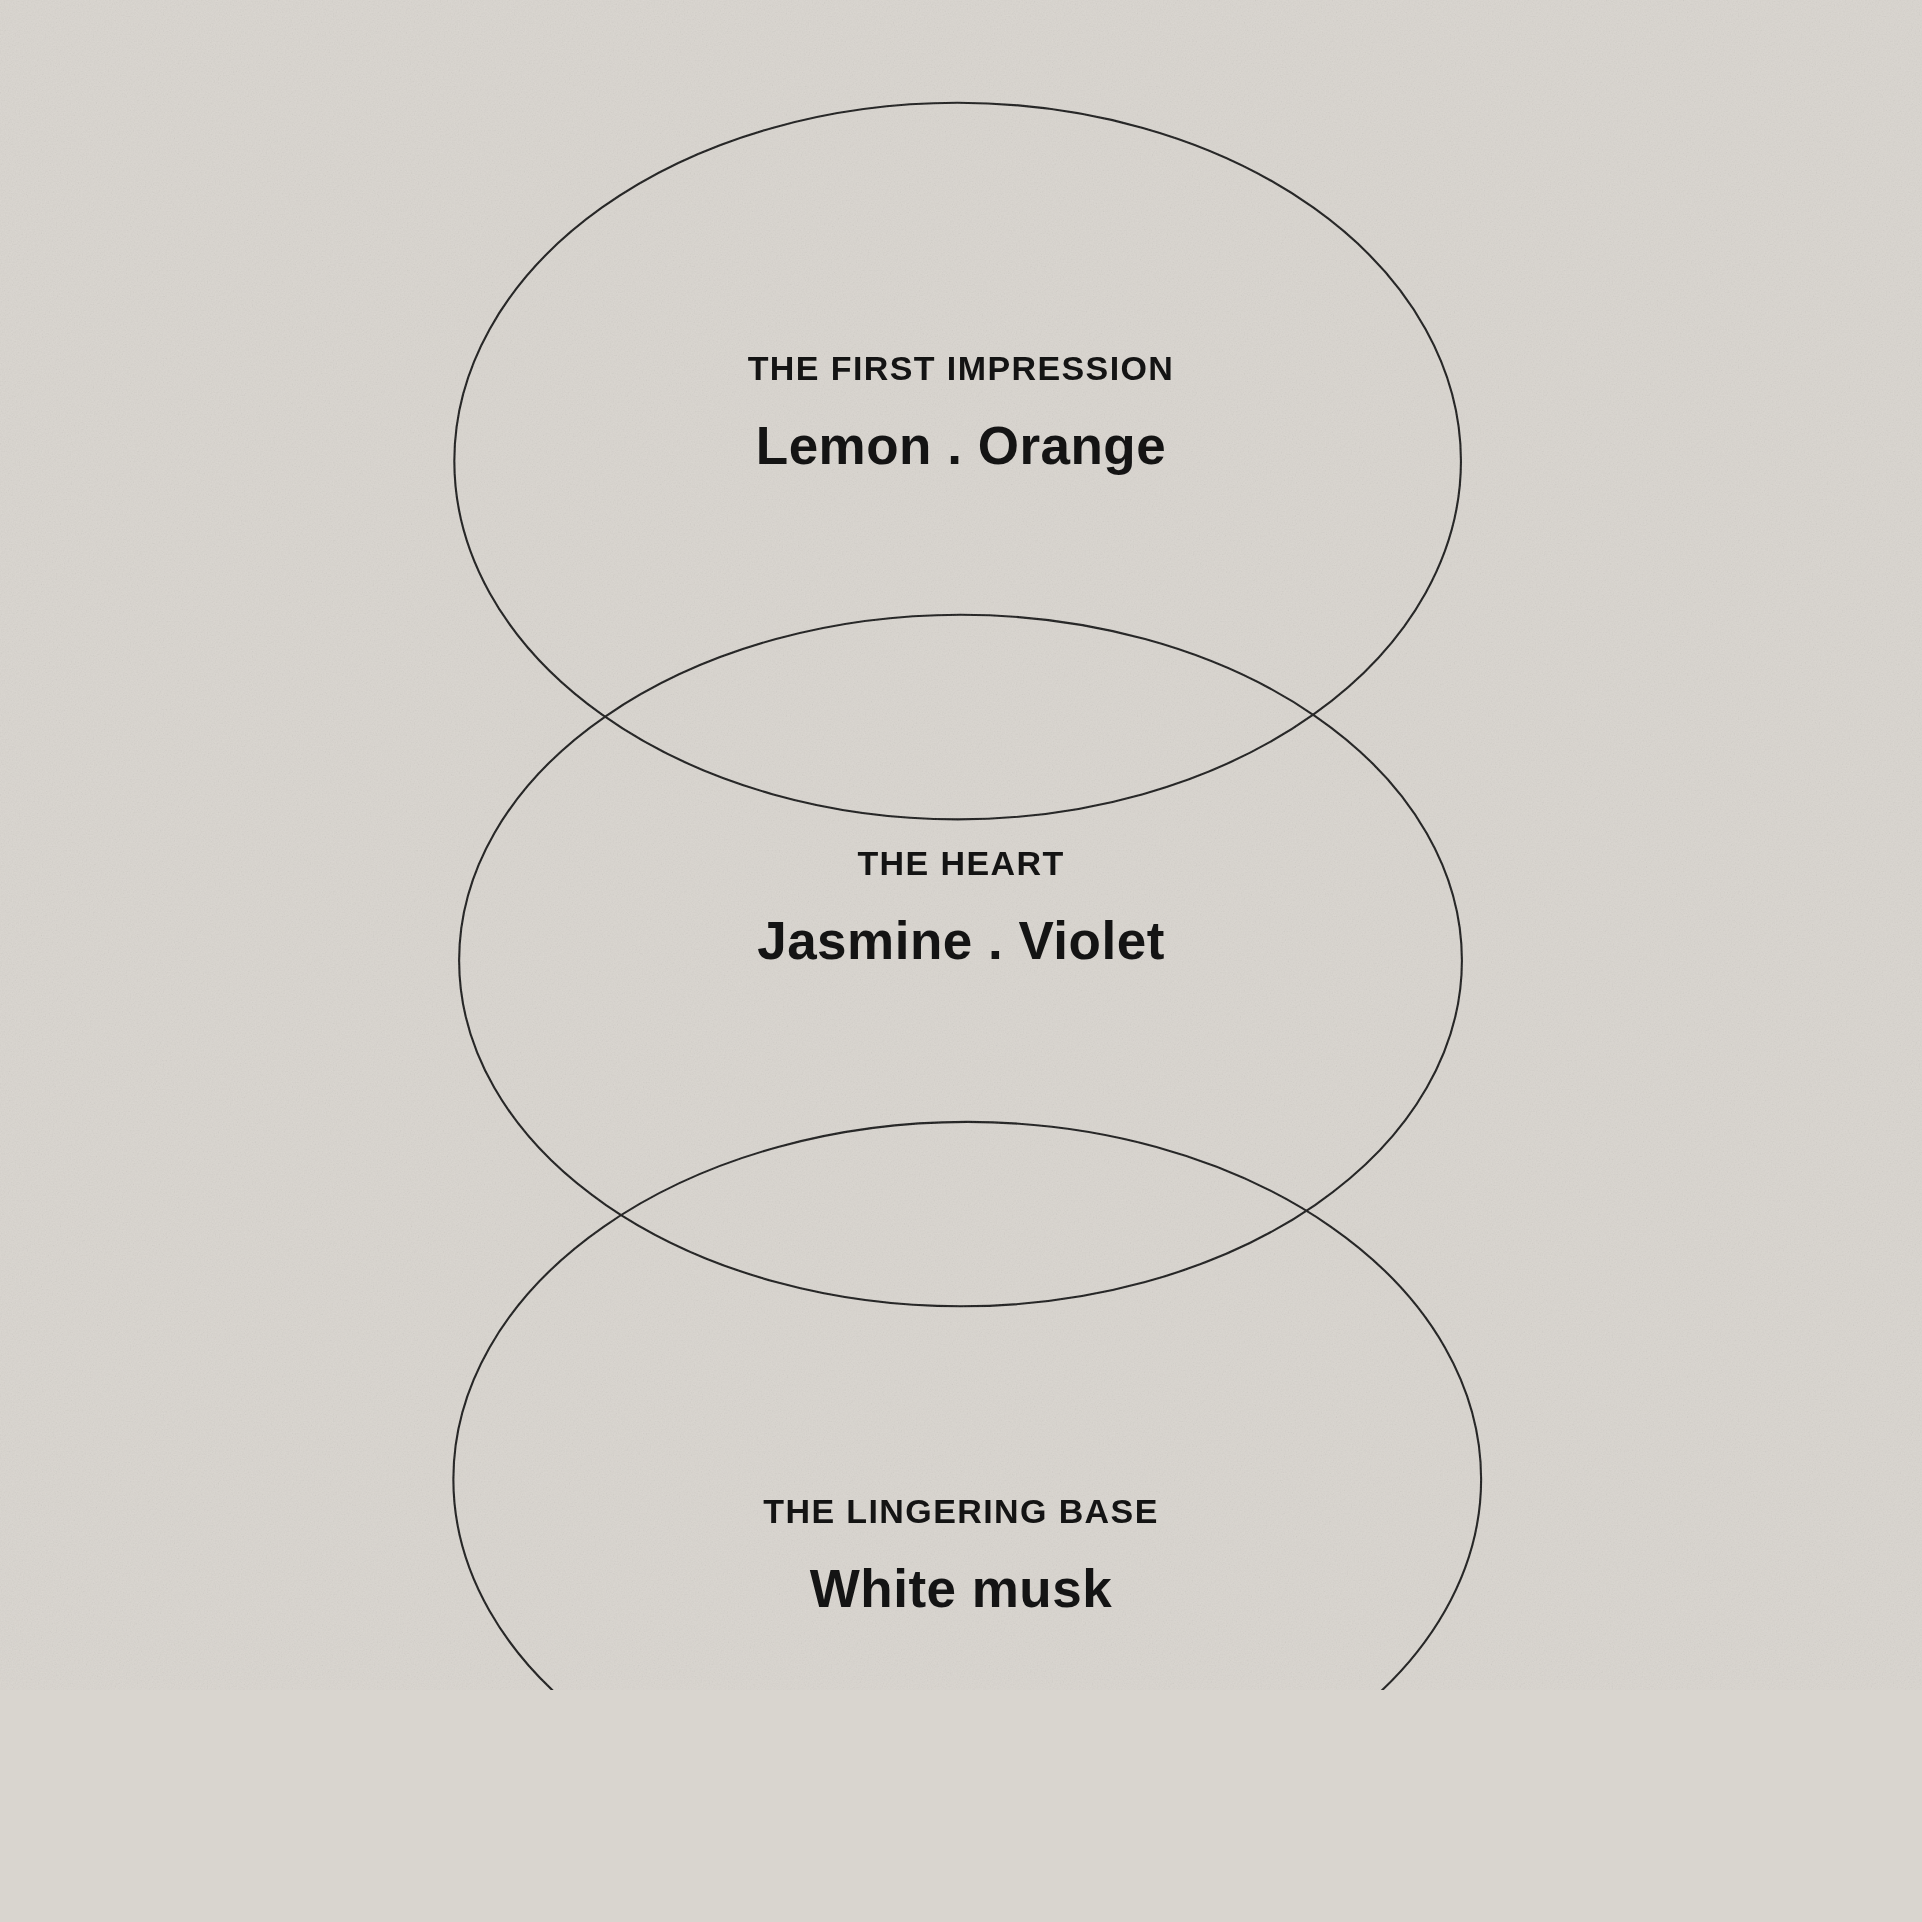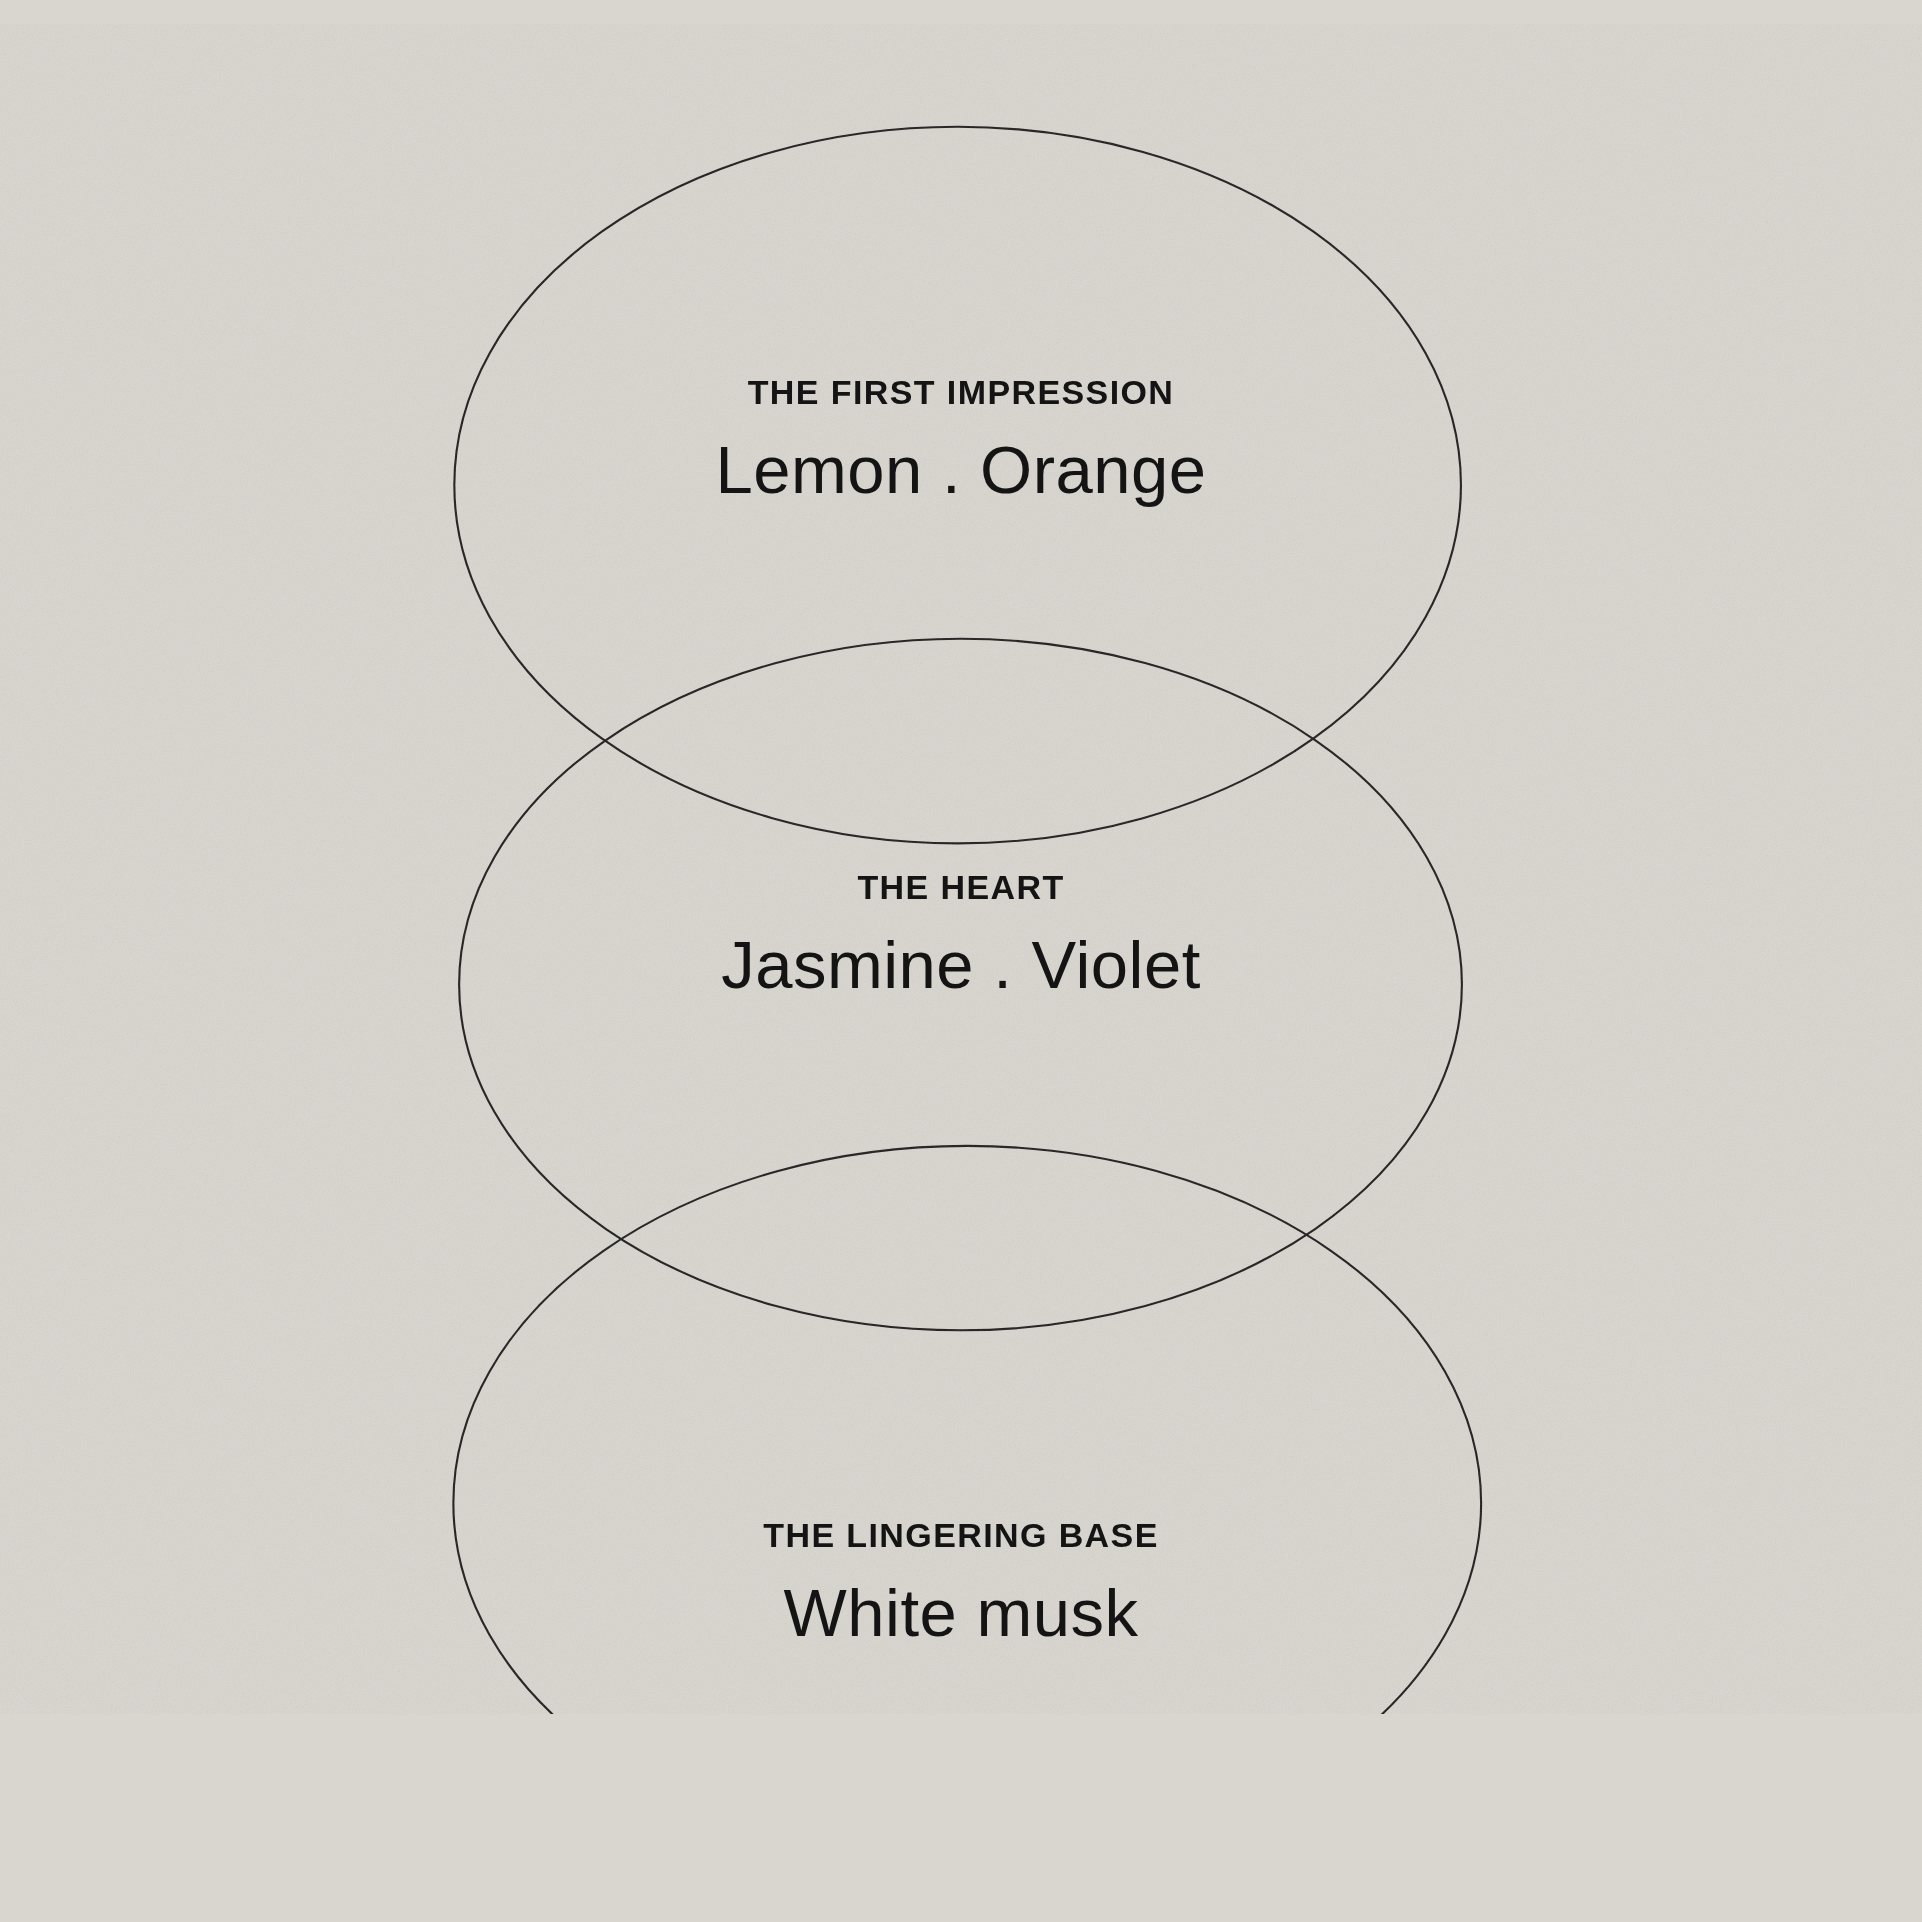--- a/index.html
+++ b/index.html
@@ -7,21 +7,20 @@
     padding: 0;
     background: #d9d5cf;
   }
   .canvas {
     position: relative;
     width: 1922px;
     height: 1690px;
     background: var(--bg, #d9d5cf);
     overflow: hidden;
     font-family: "Liberation Sans", "DejaVu Sans", sans-serif;
-    margin-top: 24px;
   }
   .rings {
     position: absolute;
     inset: 0;
     width: 1922px;
     height: 1922px;
     display: block;
   }
   .ring {
     fill: none;
@@ -42,22 +41,22 @@
     font-size: 34px;
     font-weight: 700;
     line-height: 38px;
     letter-spacing: 1.4px;
     white-space: pre;
   }
   .note-lines {
     margin-top: 20px;
   }
   .note-line {
-    font-size: 67px;
-    font-weight: 400;
+    font-size: 53px;
+    font-weight: 700;
     line-height: 77px;
     letter-spacing: 0.5px;
     white-space: pre;
   }
   .block-top   { top: 349px; }
   .block-heart { top: 844px; }
   .block-base  { top: 1492px; }
 </style>
 </head>
 <body>

